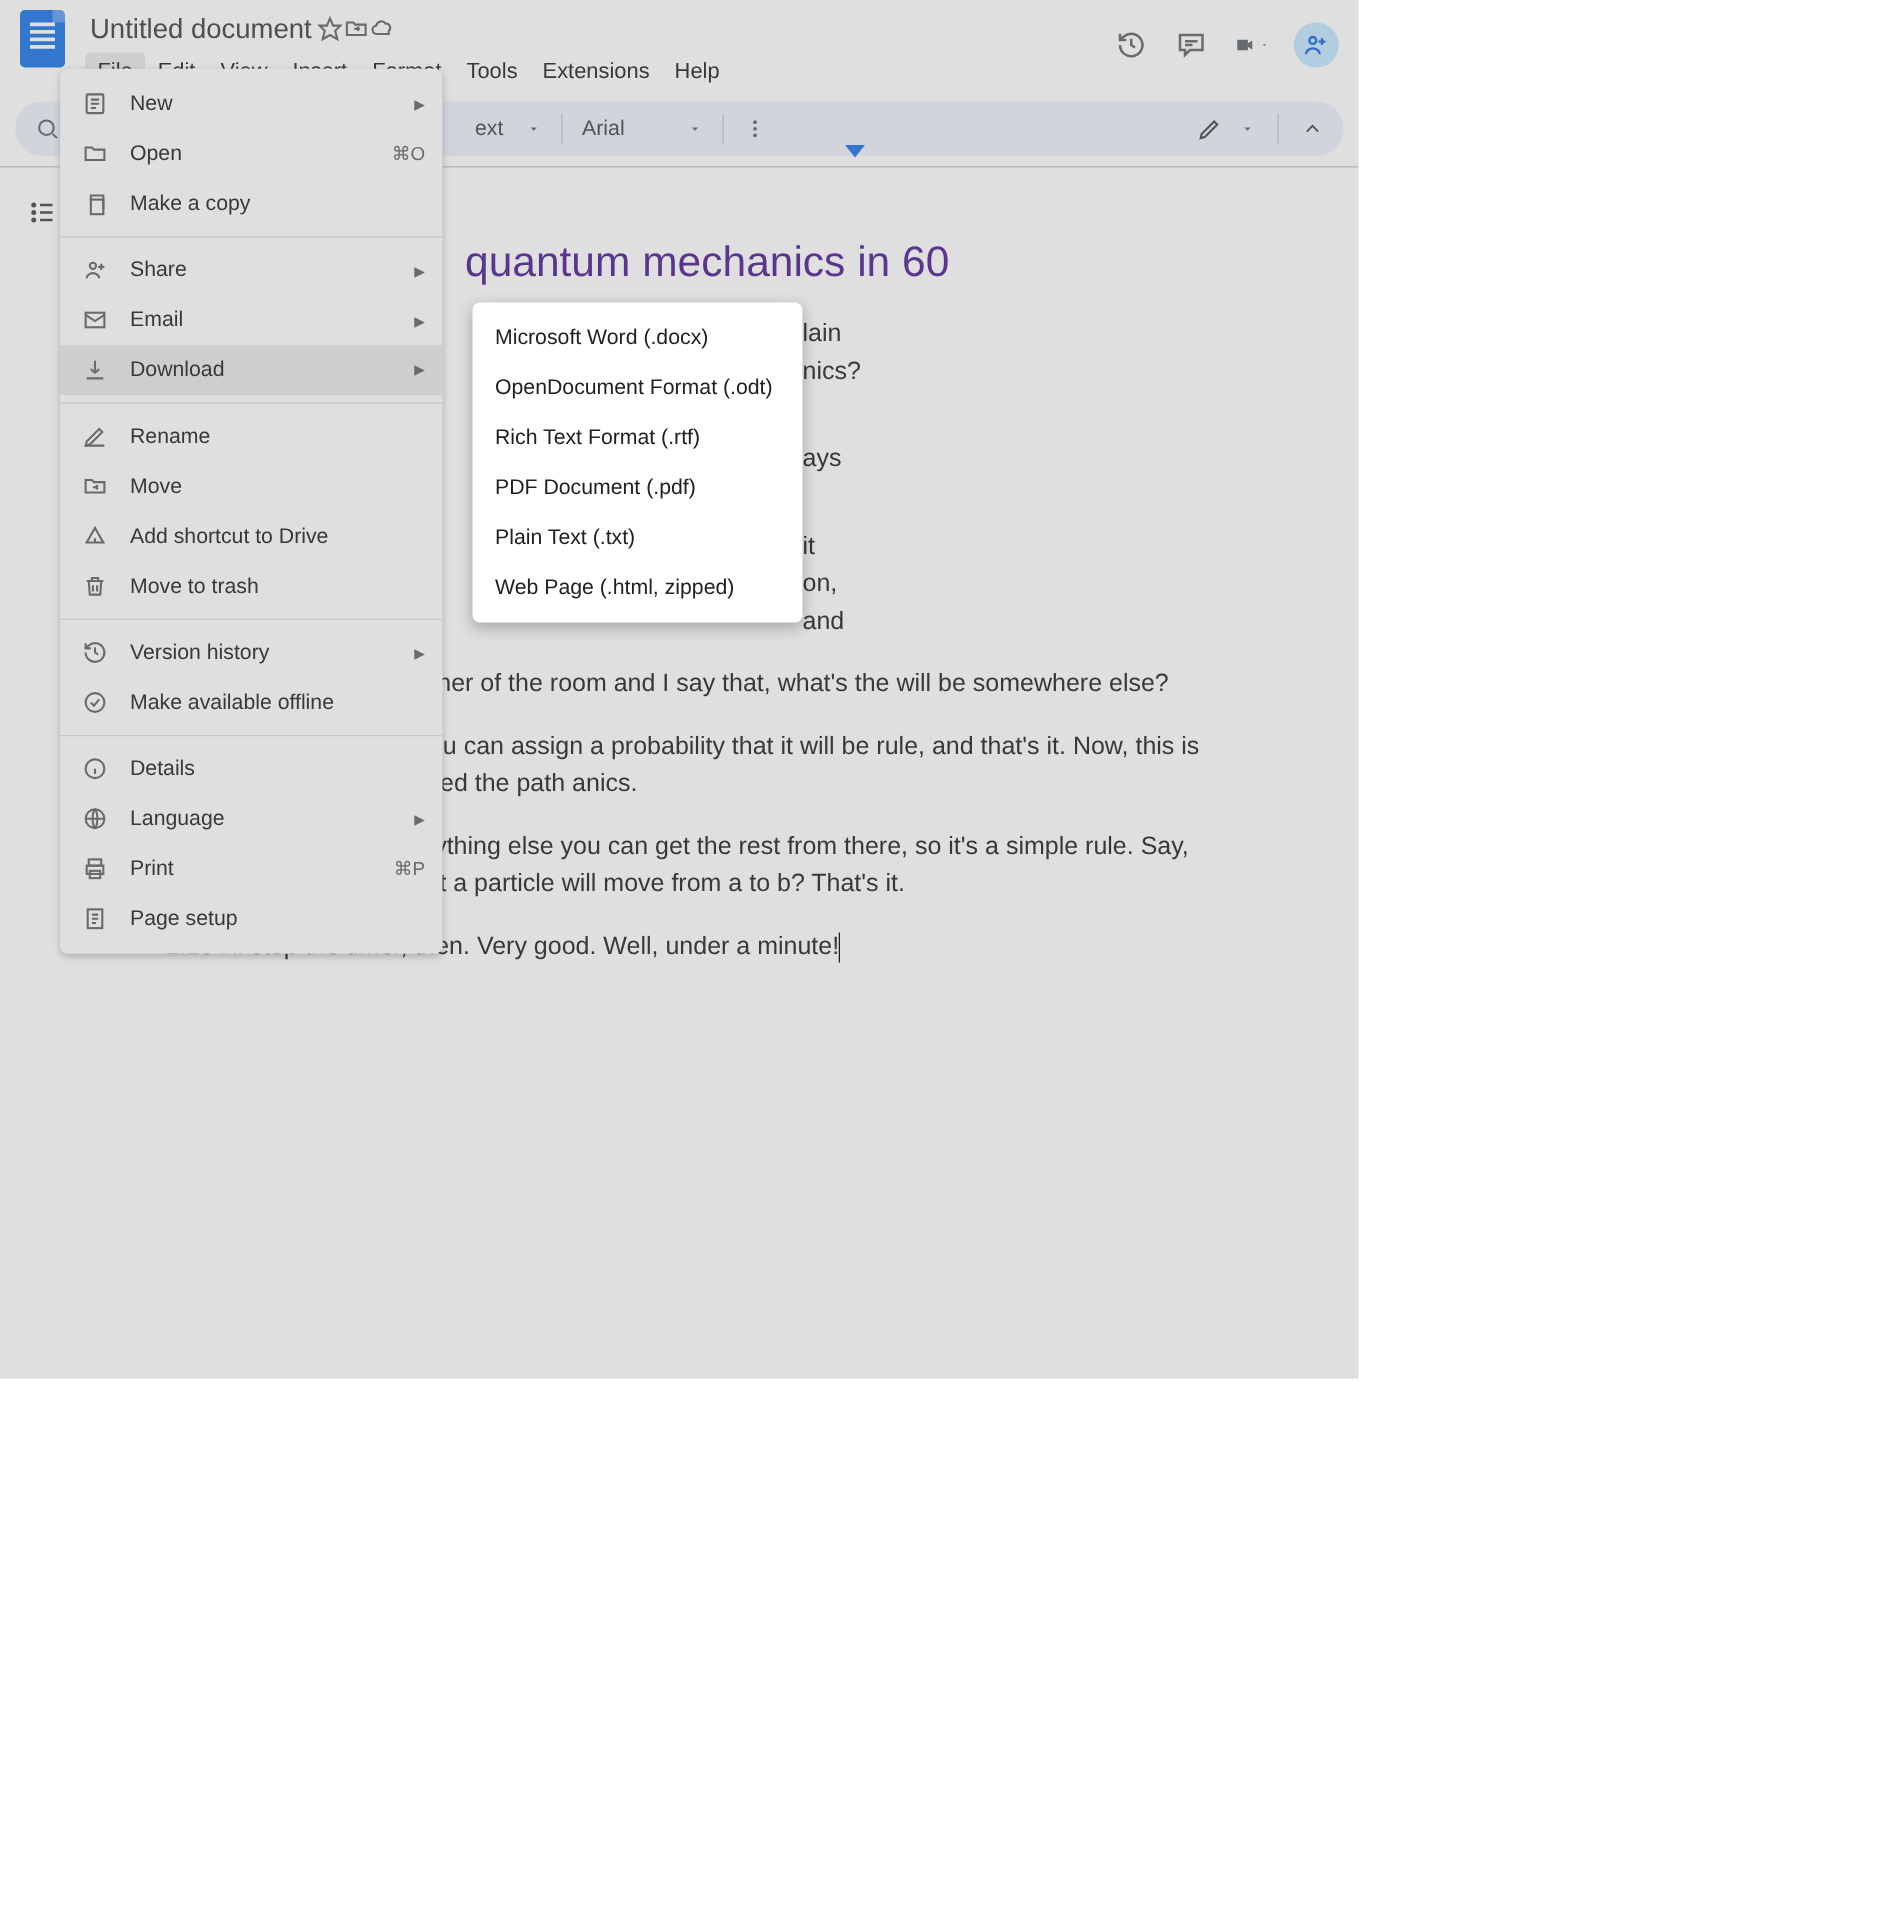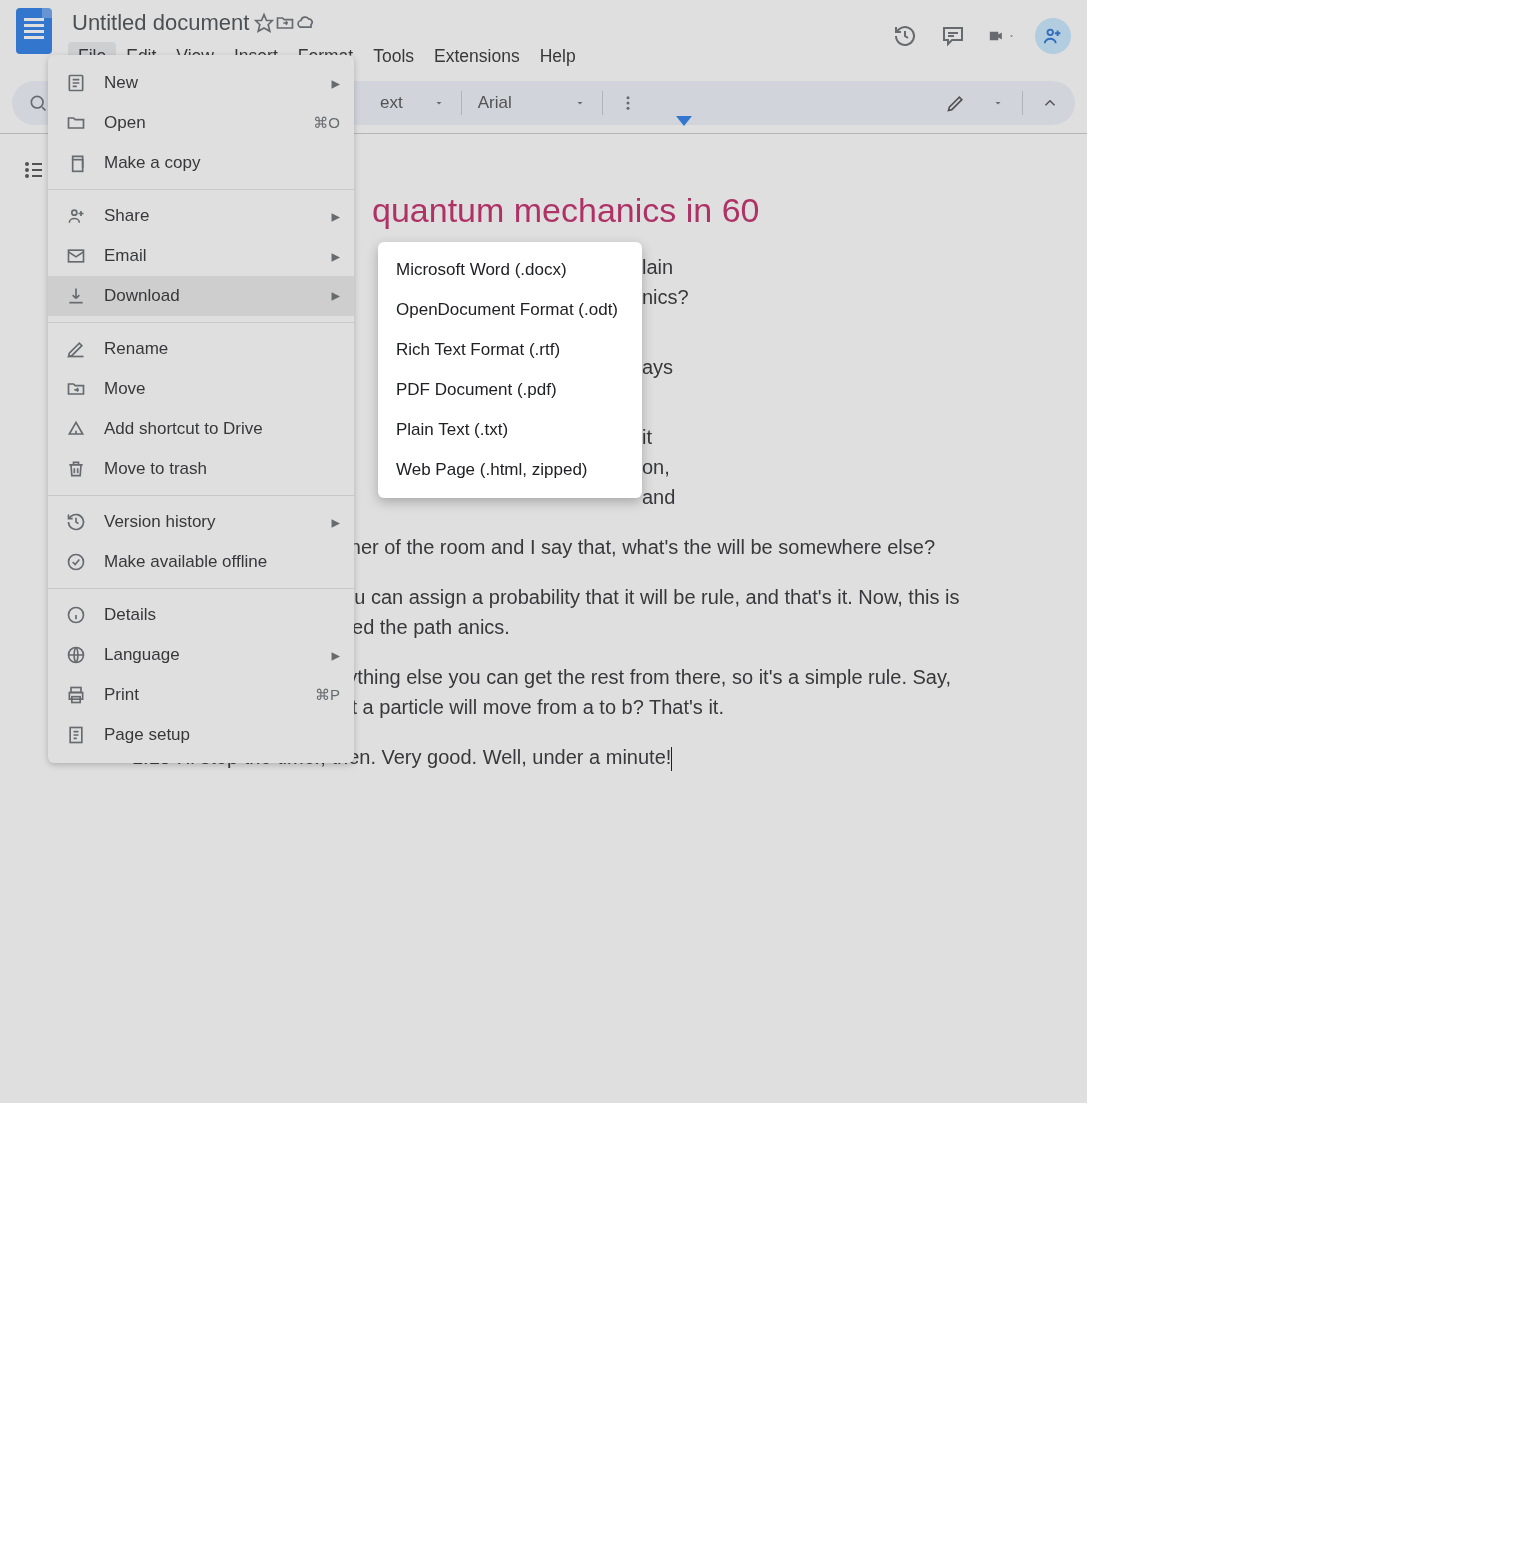--- a/index.html
+++ b/index.html
@@ -13,30 +13,30 @@
     .doc-title-row { display: flex; align-items: center; gap: 1px; padding-bottom: 2px; }
     .doc-title { font-size: 22px; color: #3c4043; padding: 2px 4px; }
     .title-icon { width: 20px; height: 20px; color: #5f6368; display:flex; align-items:center; justify-content:center; }
     .menubar { display: flex; gap: 0; padding-top: 2px; }
     .menubar-item { font-size: 17.5px; color: #202124; padding: 4px 10px; border-radius: 4px; cursor: pointer; }
     .menubar-item.active { background: #e8eaed; }
     .right-actions { display: flex; align-items: center; gap: 20px; padding-top: 10px; }
     .right-actions .icon-btn { width: 28px; height: 28px; color: #5f6368; display:flex; align-items:center; justify-content:center; }
     .share-btn { width: 36px; height: 36px; border-radius: 50%; background: #c2e7ff; display: flex; align-items:center; justify-content:center; color:#1a73e8; }
     .toolbar { margin: 10px 12px 0 12px; height: 44px; background: #edf2fa; border-radius: 22px; display: flex; align-items: center; padding: 0 16px; gap: 16px; }
-    .toolbar .tb-item { color:#444; display:flex; align-items:center; gap:18px; }
+    .toolbar .tb-item { color:#444; display:flex; align-items:center; gap:6px; }
     .toolbar .divider { width:1px; height:24px; background:#c0c4cc; }
     .toolbar .font-name { font-size:17px; }
     .toolbar .zoom-text { font-size:17px; }
     .toolbar .right-group { margin-left:auto; display:flex; align-items:center; gap:18px; }
     .ruler-line { height:1px; background:#c7c7c7; margin-top:8px; }
     .content-area { position: relative; padding: 18px 16px 0 16px; }
     .outline-btn { width:36px; height:36px; color:#444; display:flex; align-items:center; justify-content:center; }
     .page { margin: 0 0 0 116px; max-width: 840px; }
-    .page h1 { font-size: 34px; font-weight: 400; color: #be185d; line-height: 1.3; margin-bottom: 20px; }
+    .page h1 { font-size: 34px; font-weight: 400; color: #4c1d95; line-height: 1.3; margin-bottom: 20px; }
     .page p { font-size: 20px; color: #202124; line-height: 1.5; margin-bottom: 20px; }
     .blink-cursor { display:inline-block; width:1px; height:24px; background:#000; vertical-align:middle; }
     .page-icon-left { position:absolute; left:74px; bottom:10px; color:#888; }
 
     .file-menu { position: absolute; top: 55px; left: 48px; width: 306px; background: #fff; border-radius: 6px; box-shadow: 0 2px 6px rgba(0,0,0,0.25); padding: 8px 0; z-index: 50; }
     .menu-item { display:flex; align-items:center; padding: 10px 18px; font-size: 17px; color:#202124; position:relative; cursor:pointer; min-height:33px; }
     .menu-item.highlight { background:#e8e8e8;align-items:flex-end; }
     .menu-item .mi-icon { width:20px; height:20px; margin-right:18px; color:#5f6368; display:flex; align-items:center; justify-content:center; flex-shrink:0; }
     .menu-item .mi-arrow { position:absolute; right:14px; color:#5f6368; }
     .menu-item .mi-shortcut { position:absolute; right:14px; color:#5f6368; font-size:15px; }

